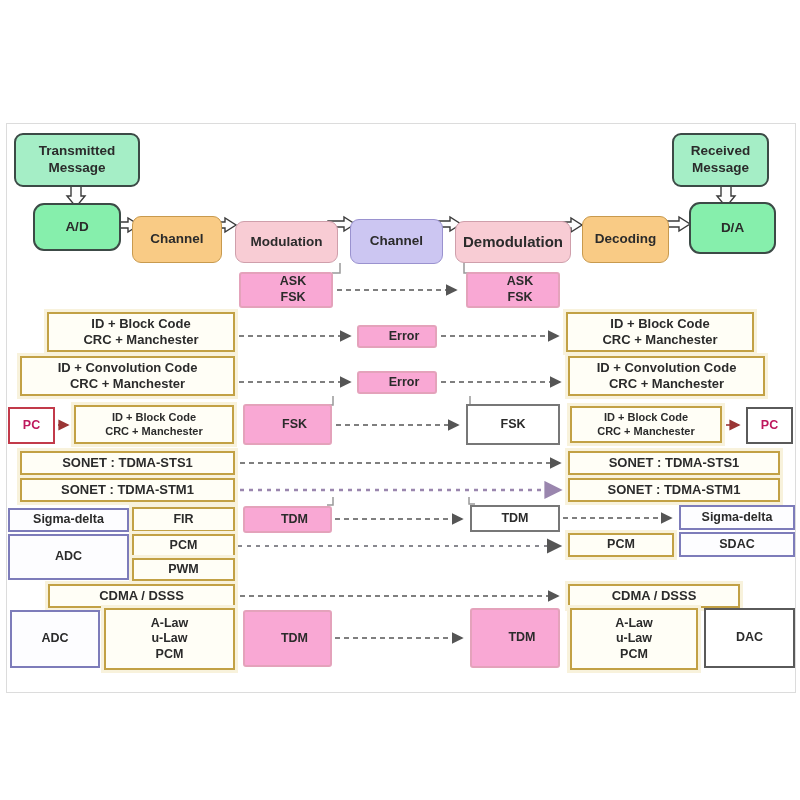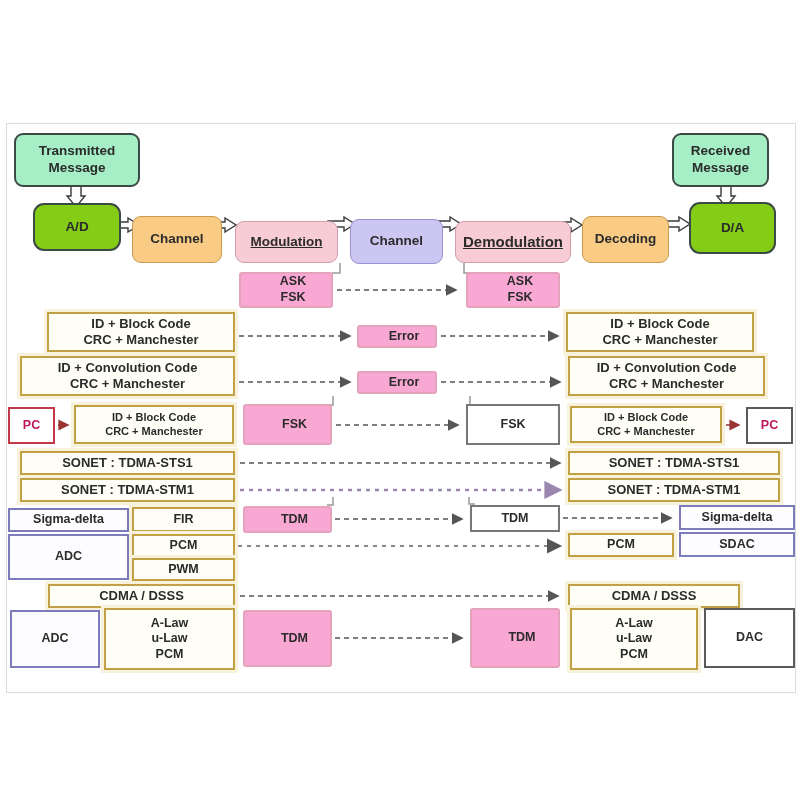--- a/index.html
+++ b/index.html
@@ -5,23 +5,23 @@
   html,body{margin:0;padding:0;background:#ffffff;}
   .stage{position:relative;width:800px;height:800px;background:#fff;overflow:hidden;
          font-family:"Liberation Sans",sans-serif;font-weight:bold;color:#2b2b2b;}
   .frame{position:absolute;left:6px;top:123px;width:788px;height:568px;border:1px solid #dcdcdc;}
   .connectors{position:absolute;left:0;top:0;width:800px;height:800px;}
   .box{position:absolute;display:flex;align-items:center;justify-content:center;text-align:center;
        white-space:pre-line;box-sizing:border-box;background:#fff;font-size:12.5px;line-height:1.25;}
   
   .flow{border:2px solid #3c4a46;border-radius:9px;font-size:13.5px;}
   .green{background:#a5eec6;}
-  .cyan{background:#84cc16;border-radius:11px;}
+  .cyan{background:#86efac;border-radius:11px;}
   .orange{background:#f9cb85;border:1px solid #c89a4e;}
-  .pinkf{background:#f8ccd4;border:1px solid #cf9fab;text-decoration:underline;}
+  .pinkf{background:#f8ccd4;border:1px solid #cf9fab;}
   .lav{background:#ccc6f2;border:1px solid #9a92cf;}
   
   .tan{border:2px solid #c2a145;background:#fffef6;box-shadow:0 0 0 3px #f8f2dc;}
   .pink{border:2px solid #e4a2bb;background:#f9a8d4;border-radius:3px;padding-left:14px;}
   .purple{border:2px solid #7d7cba;background:#fdfdff;}
   .red{border:2px solid #c23a4a;}
   .gray{border:2px solid #777;}
   .darkgray{border:2px solid #5a5a5a;}
   .f13{font-size:13px;}
   .small{font-size:11px;line-height:1.2;}

